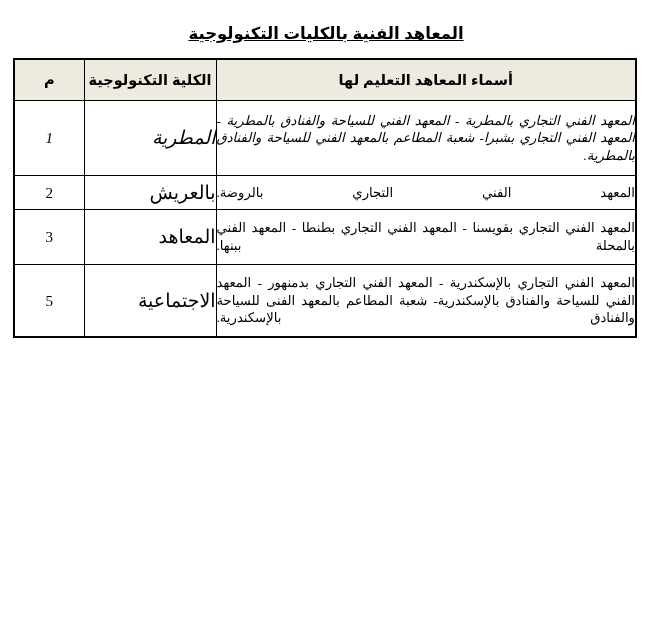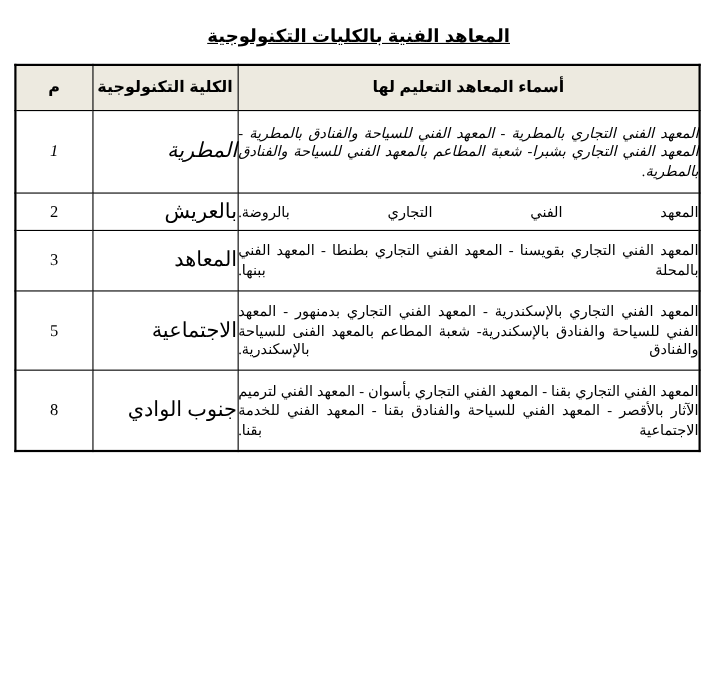--- a/index.html
+++ b/index.html
@@ -144,22 +144,17 @@
           <tr data-rowh="54">
             <td class="names">المعهد الفني التجاري بقويسنا - المعهد الفني التجاري بطنطا - المعهد الفني بالمحلة ببنها.</td>
             <td class="college">المعاهد</td>
             <td class="num">3</td>
           </tr>
           <tr data-rowh="71">
             <td class="names">المعهد الفني التجاري بالإسكندرية - المعهد الفني التجاري بدمنهور - المعهد الفني للسياحة والفنادق بالإسكندرية- شعبة المطاعم بالمعهد الفنى للسياحة والفنادق بالإسكندرية.</td>
             <td class="college">الاجتماعية</td>
             <td class="num">5</td>
           </tr>
-          <tr data-rowh="72">
-            <td class="names">المعهد الفني التجاري بقنا - المعهد الفني التجاري بأسوان - المعهد الفني لترميم الآثار بالأقصر - المعهد الفني للسياحة والفنادق بقنا - المعهد الفني للخدمة الاجتماعية بقنا.</td>
-            <td class="college">جنوب الوادي</td>
-            <td class="num">8</td>
-          </tr>
         </tbody>
     </table>
   </div>
 
 </div>
 
 </body></html>

